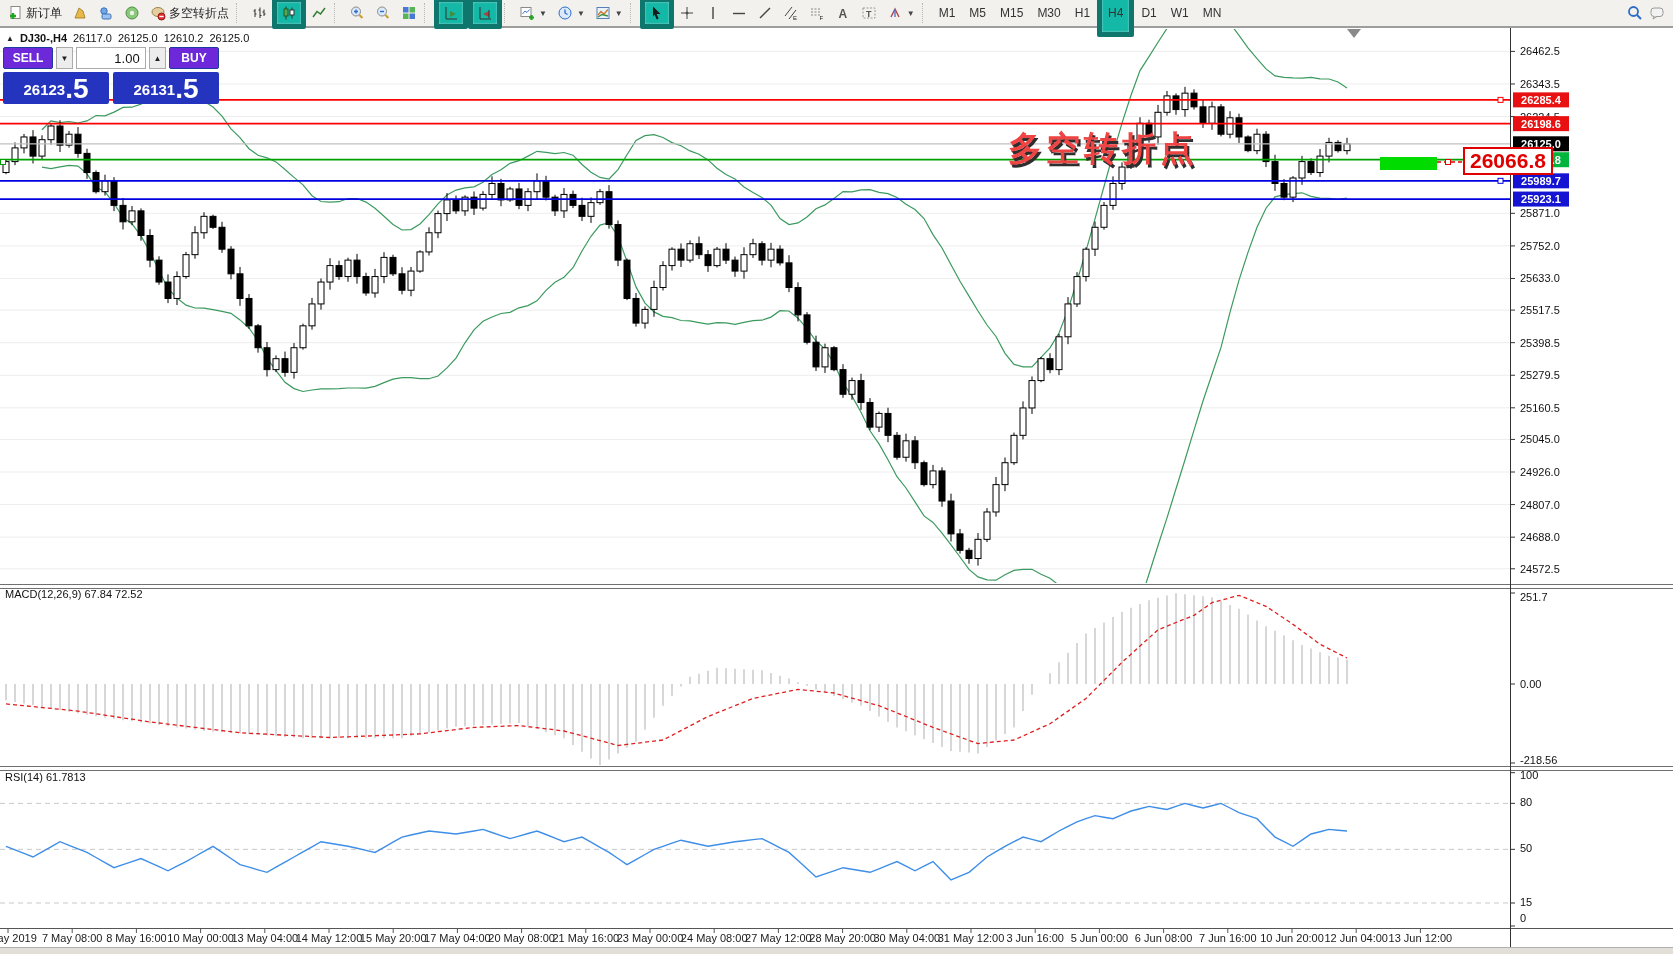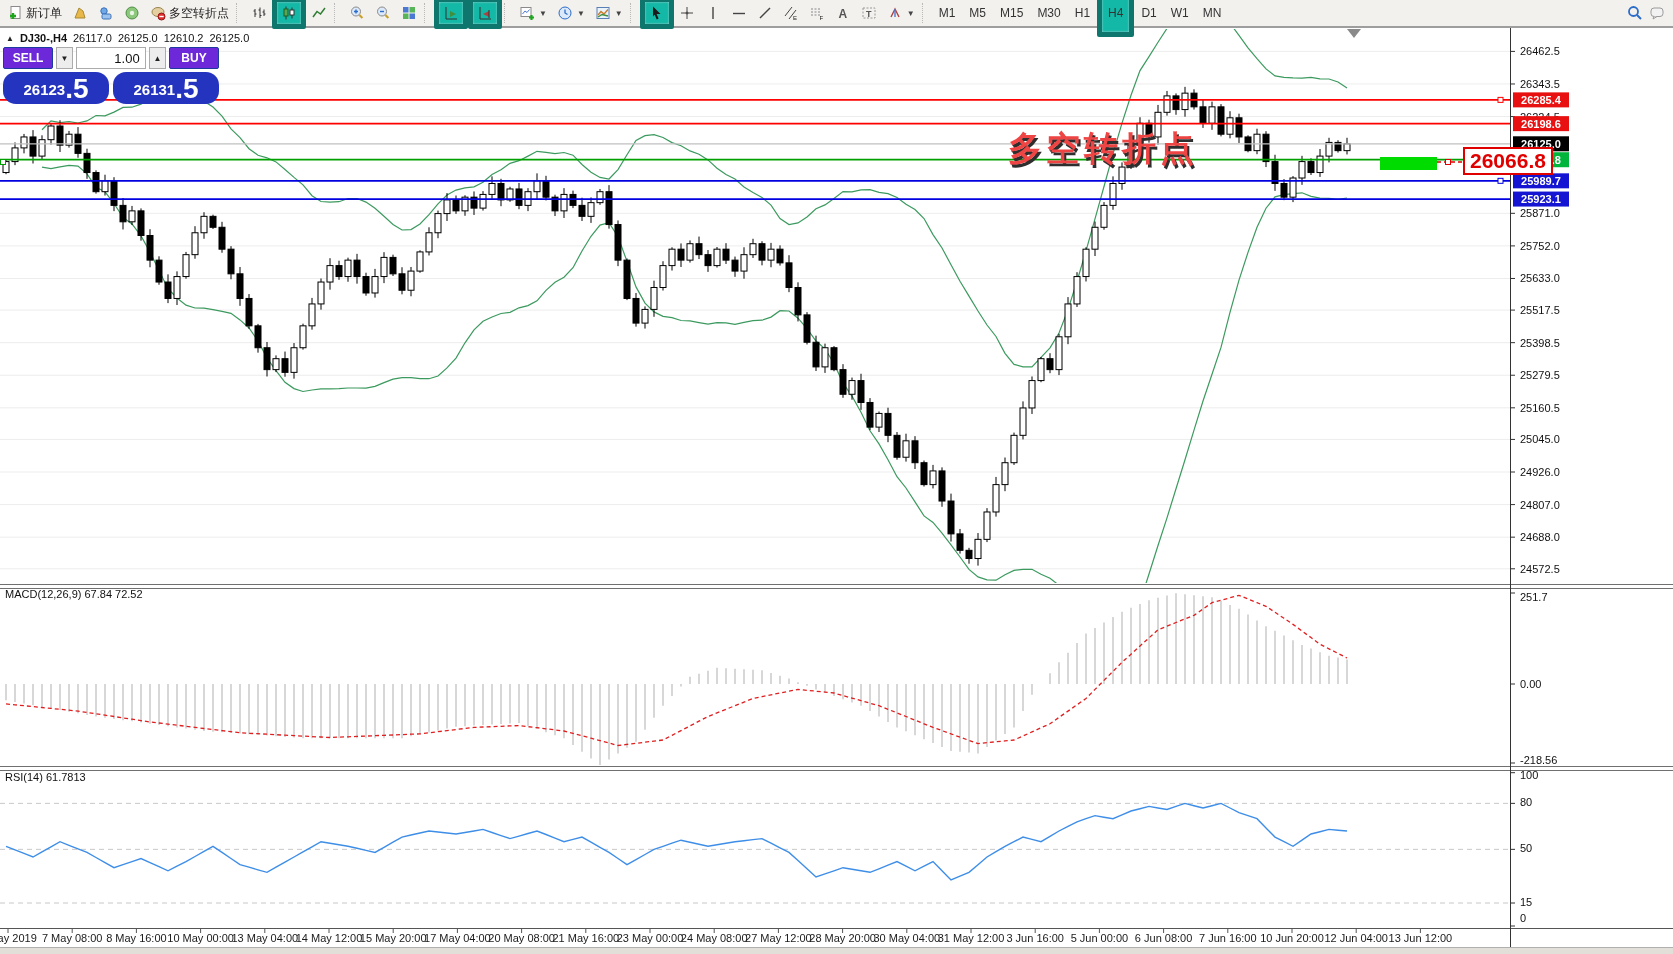--- a/index.html
+++ b/index.html
@@ -21,21 +21,21 @@
   #symbol-bar b{font-weight:bold;}
   .tri{font-size:8px;color:#222;}
   
   #trade-panel{position:absolute;left:3px;top:47px;z-index:20;width:216px;}
   .tp-row1{display:flex;gap:3px;align-items:stretch;height:22px;}
   .tp-btn{flex:0 0 48px;background:#6d28d9;color:#fff;font-weight:bold;font-size:12px;
           display:flex;align-items:center;justify-content:center;border-radius:2px;border:1px solid #1d3aa0;}
   .spin{flex:0 0 15px;background:#EDEDED;border:1px solid #ABABAB;display:flex;align-items:center;justify-content:center;font-size:8px;color:#222;}
   .vol{flex:1;background:#fff;border:1px solid #ABABAB;display:flex;align-items:center;justify-content:center;font-size:13px;color:#111;padding-left:32px;}
   .tp-row2{display:flex;gap:4px;margin-top:3px;}
-  .pbox{flex:1;height:31px;background:#2434BE;border-radius:13px;color:#fff;display:flex;align-items:flex-end;justify-content:center;padding-bottom:1px;}
+  .pbox{flex:1;height:31px;background:#2434BE;border-radius:2px;color:#fff;display:flex;align-items:flex-end;justify-content:center;padding-bottom:1px;}
   .pmain{font-size:15px;font-weight:bold;line-height:26px;}
   .ppips{font-size:28px;font-weight:bold;line-height:28px;}
   
   #annotation{position:absolute;left:1008px;top:126px;z-index:15;font-size:34px;font-weight:bold;color:#ef4444;
               letter-spacing:4px;text-shadow:2px 3px 0 #2e2e2e;}
   #callout{position:absolute;left:1463px;top:147px;z-index:15;border:2px solid #E00000;background:#fff;
            color:#E00000;font-size:21px;font-weight:bold;padding:0 5px;line-height:24px;}
   svg text{font-family:"Liberation Sans",sans-serif;}
 </style>
 </head>

